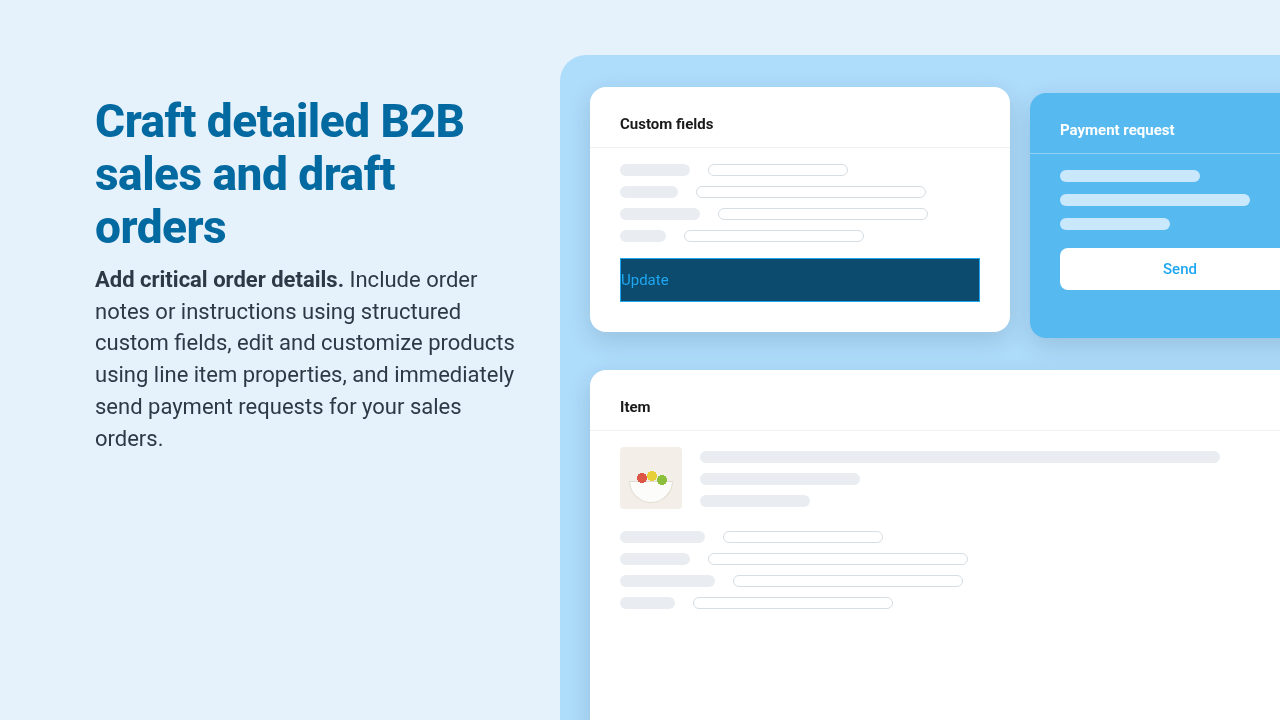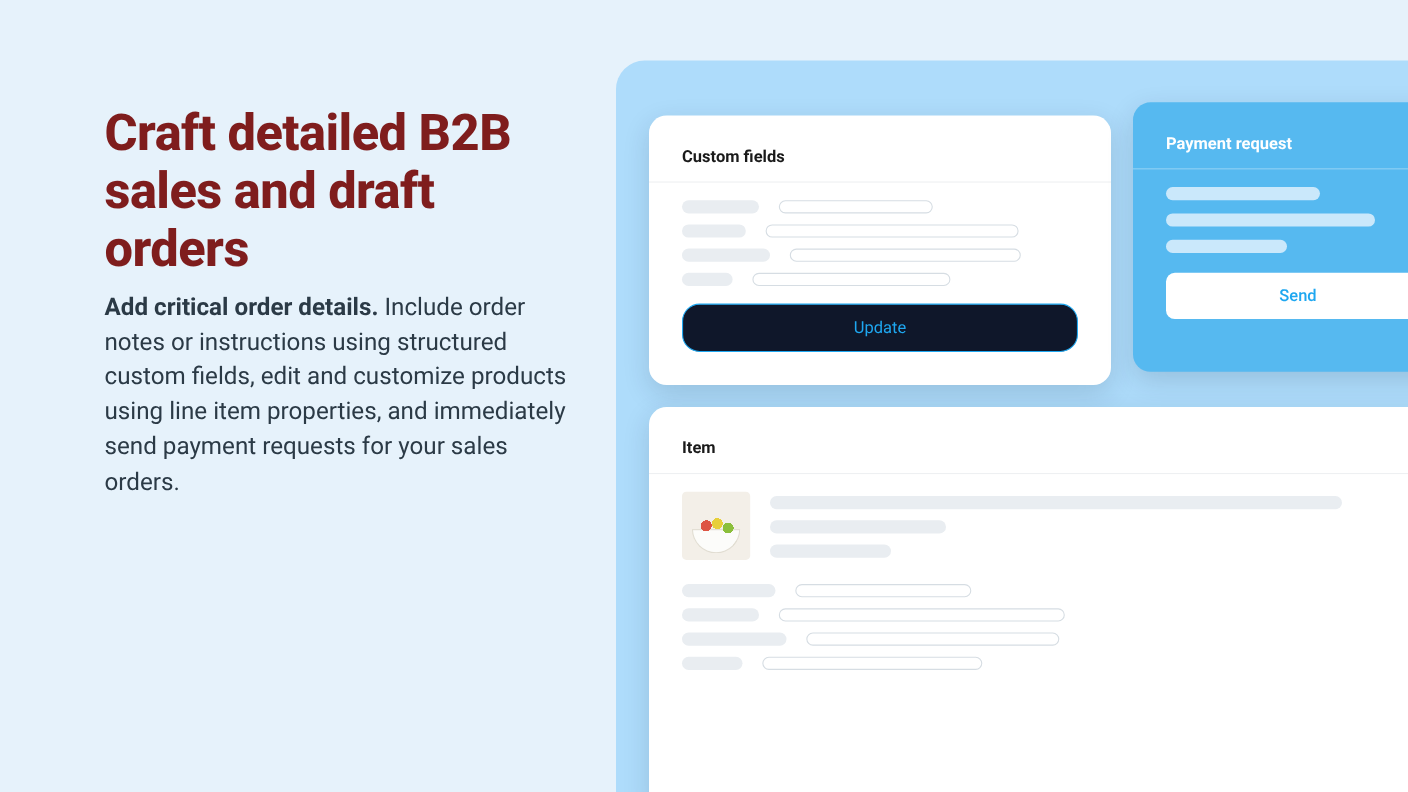--- a/index.html
+++ b/index.html
@@ -11,21 +11,21 @@
   }
 
   
   .copy {
     position: absolute;
     left: 95px;
     top: 95px;
     width: 420px;
   }
   .copy h1 {
-    color: #7f1d1d;
+    color: #0369a1;
     font-weight: 800;
     font-size: 46px;
     line-height: 1.15;
     letter-spacing: -0.5px;
   }
   .copy p {
     margin-top: 10px;
     color: #2b3a46;
     font-size: 22px;
     line-height: 1.45;
@@ -56,34 +56,34 @@
     color: #1a1a1a;
     margin-bottom: 14px;
   }
   .divider {
     height: 1px;
     background: #eef0f2;
     margin: 0 -30px 16px -30px;
   }
 
   
-  .card-custom { left: 30px; top: 50px; width: 420px; height: 245px; }
+  .card-custom { left: 30px; top: 32px; width: 420px; height: 245px; }
   .cf-rows { display: flex; flex-direction: column; gap: 10px; margin-bottom: 16px; }
   .cf-row { display: flex; align-items: center; gap: 18px; }
   .skel-label { height: 12px; border-radius: 6px; background: #e9edf1; }
   .skel-pill  { height: 12px; border-radius: 999px; border: 1.5px solid #d6dde3; background: #fff; }
   .btn-outline {
     width: 100%;
     height: 44px;
     border: 1.5px solid #1ea7f0;
-    border-radius: 16px;
-    background: #0f172a;
+    border-radius: 0;
+    background: #0c4a6e;
     color: #1ea7f0;
     font-size: 15px;
-    text-align: center;
+    text-align: left;
     line-height: 42px;
     cursor: pointer;
   }
 
   
   .card-pay {
     left: 470px; top: 38px; width: 300px; height: 245px;
     background: #56b9f0;
   }
   .card-pay .card-title { color: #ffffff; }

